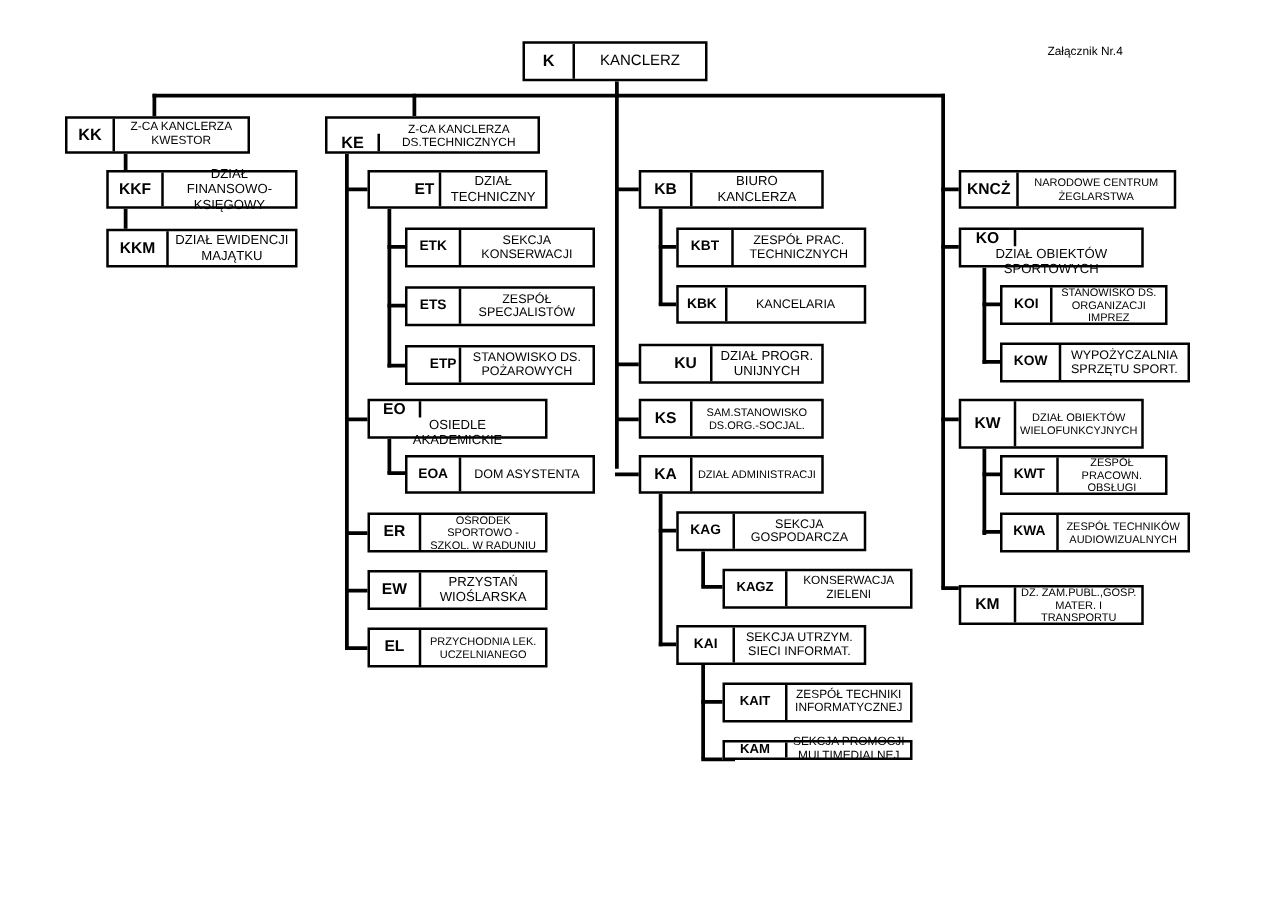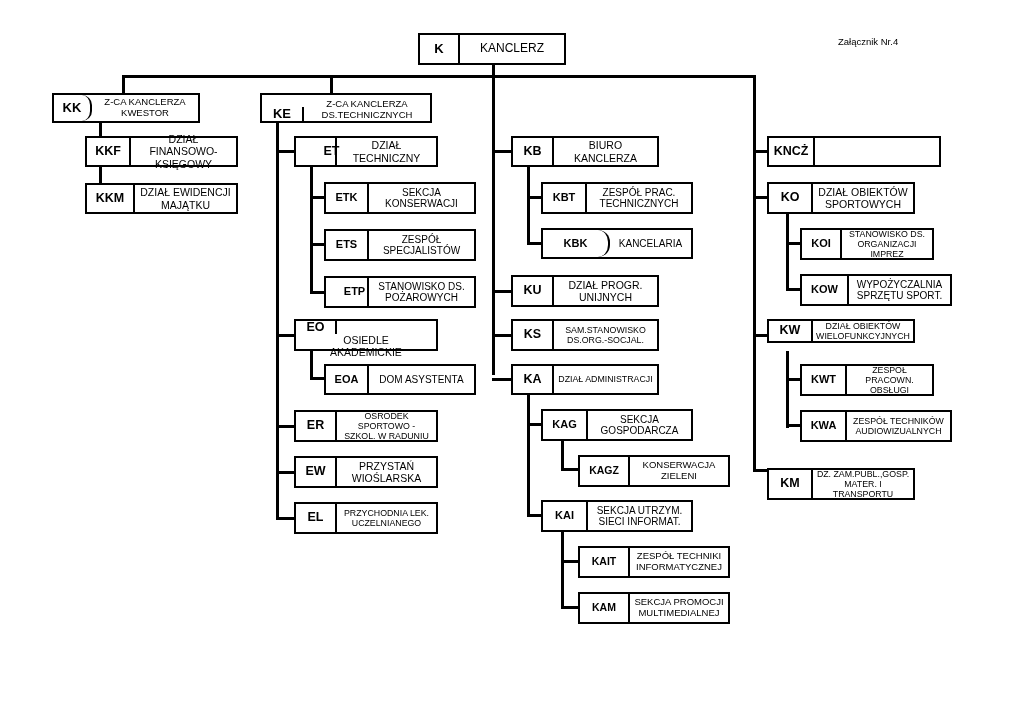--- a/index.html
+++ b/index.html
@@ -125,41 +125,41 @@
       <div class="conn" style="left: 786px; top: 351px; width: 3px; height: 77px; background: rgb(0, 0, 0);"></div>
       <div class="conn" style="left: 786px; top: 378px; width: 24px; height: 3px; background: rgb(0, 0, 0);"></div>
       <div class="conn" style="left: 786px; top: 424px; width: 24px; height: 3px; background: rgb(0, 0, 0);"></div>
     </div>
   <div id="node-layer">
       <div class="node s-root" style="left: 418px; top: 33px; width: 148px; height: 32px;">
         <div class="code" style="width: 40px;">K</div>
         <div class="label">KANCLERZ</div>
       </div>
       <div class="node s-l1" style="left: 52px; top: 93px; width: 148px; height: 30px;">
-        <div class="code" style="width: 38px; border-radius: 10px;">KK</div>
+        <div class="code" style="width: 38px;">KK</div>
         <div class="label">Z-CA KANCLERZA
 KWESTOR</div>
       </div>
       <div class="node s-l2" style="left: 85px; top: 136px; width: 153px; height: 31px;">
         <div class="code" style="width: 44px;">KKF</div>
         <div class="label">DZIAŁ FINANSOWO-
 KSIĘGOWY</div>
       </div>
       <div class="node s-l2" style="left: 85px; top: 183px; width: 153px; height: 31px;">
         <div class="code" style="width: 48px;">KKM</div>
         <div class="label">DZIAŁ EWIDENCJI
 MAJĄTKU</div>
       </div>
       <div class="node s-l1" style="left: 260px; top: 93px; width: 172px; height: 30px; align-items: flex-end;">
         <div class="code" style="width: 42px;">KE</div>
         <div class="label">Z-CA KANCLERZA
 DS.TECHNICZNYCH</div>
       </div>
       <div class="node s-l2" style="left: 294px; top: 136px; width: 144px; height: 31px;">
-        <div class="code" style="width: 41px; padding-left: 34px;">ET</div>
+        <div class="code" style="width: 57px; padding-left: 34px;">ET</div>
         <div class="label">DZIAŁ TECHNICZNY</div>
       </div>
       <div class="node s-l3" style="left: 324px; top: 182px; width: 152px; height: 32px;">
         <div class="code" style="width: 43px;">ETK</div>
         <div class="label">SEKCJA
 KONSERWACJI</div>
       </div>
       <div class="node s-l3" style="left: 324px; top: 229px; width: 152px; height: 32px;">
         <div class="code" style="width: 43px;">ETS</div>
         <div class="label">ZESPÓŁ
@@ -197,24 +197,24 @@
       <div class="node s-l2" style="left: 511px; top: 136px; width: 148px; height: 31px;">
         <div class="code" style="width: 41px;">KB</div>
         <div class="label">BIURO KANCLERZA</div>
       </div>
       <div class="node s-l3" style="left: 541px; top: 182px; width: 152px; height: 32px;">
         <div class="code" style="width: 44px;">KBT</div>
         <div class="label">ZESPÓŁ PRAC.
 TECHNICZNYCH</div>
       </div>
       <div class="node s-l3" style="left: 541px; top: 228px; width: 152px; height: 31px;">
-        <div class="code" style="width: 67px; border-radius: 12px;">KBK</div>
+        <div class="code" style="width: 39px;">KBK</div>
         <div class="label">KANCELARIA</div>
       </div>
-      <div class="node s-l2" style="left: 511px; top: 275px; width: 148px; height: 32px;">
+      <div class="node s-l2" style="left: 511px; top: 275px; width: 148px; height: 32px; padding-left: 16px;">
         <div class="code" style="width: 41px;">KU</div>
         <div class="label">DZIAŁ PROGR.
 UNIJNYCH</div>
       </div>
       <div class="node s-l2 s-sm" style="left: 511px; top: 319px; width: 148px; height: 32px;">
         <div class="code" style="width: 41px;">KS</div>
         <div class="label">SAM.STANOWISKO
 DS.ORG.-SOCJAL.</div>
       </div>
       <div class="node s-l2 s-sm" style="left: 511px; top: 364px; width: 148px; height: 31px;">
@@ -234,44 +234,46 @@
       <div class="node s-l3" style="left: 541px; top: 500px; width: 152px; height: 32px;">
         <div class="code" style="width: 45px;">KAI</div>
         <div class="label">SEKCJA UTRZYM.
 SIECI INFORMAT.</div>
       </div>
       <div class="node s-l4" style="left: 578px; top: 546px; width: 152px; height: 32px;">
         <div class="code" style="width: 50px;">KAIT</div>
         <div class="label">ZESPÓŁ TECHNIKI
 INFORMATYCZNEJ</div>
       </div>
-      <div class="node s-l4" style="left: 578px; top: 592px; width: 152px; height: 32px;">
+      <div class="node s-l4" style="left: 578px; top: 592px; width: 152px; height: 16px;">
         <div class="code" style="width: 50px;">KAM</div>
         <div class="label">SEKCJA PROMOCJI
 MULTIMEDIALNEJ</div>
       </div>
       <div class="node s-l2 s-sm" style="left: 767px; top: 136px; width: 174px; height: 31px;">
         <div class="code" style="width: 46px;">KNCŻ</div>
-      </div>
-      <div class="node s-l2" style="left: 767px; top: 182px; width: 148px; height: 32px;">
+        <div class="label">NARODOWE CENTRUM
+ŻEGLARSTWA</div>
+      </div>
+      <div class="node s-l2" style="left: 767px; top: 182px; width: 148px; height: 32px; flex-direction: column;">
         <div class="code" style="width: 44px;">KO</div>
         <div class="label">DZIAŁ OBIEKTÓW
 SPORTOWYCH</div>
       </div>
       <div class="node s-l3 s-sm" style="left: 800px; top: 228px; width: 134px; height: 32px;">
         <div class="code" style="width: 40px;">KOI</div>
         <div class="label">STANOWISKO DS.
 ORGANIZACJI IMPREZ</div>
       </div>
       <div class="node s-l3" style="left: 800px; top: 274px; width: 152px; height: 32px;">
         <div class="code" style="width: 47px;">KOW</div>
         <div class="label">WYPOŻYCZALNIA
 SPRZĘTU SPORT.</div>
       </div>
-      <div class="node s-l2 s-sm" style="left: 767px; top: 319px; width: 148px; height: 24px;">
+      <div class="node s-l2 s-sm" style="left: 767px; top: 319px; width: 148px; height: 40px;">
         <div class="code" style="width: 44px;">KW</div>
         <div class="label">DZIAŁ OBIEKTÓW
 WIELOFUNKCYJNYCH</div>
       </div>
       <div class="node s-l3 s-sm" style="left: 800px; top: 364px; width: 134px; height: 32px;">
         <div class="code" style="width: 45px;">KWT</div>
         <div class="label">ZESPÓŁ PRACOWN.
 OBSŁUGI</div>
       </div>
       <div class="node s-l3 s-sm" style="left: 800px; top: 410px; width: 152px; height: 32px;">

